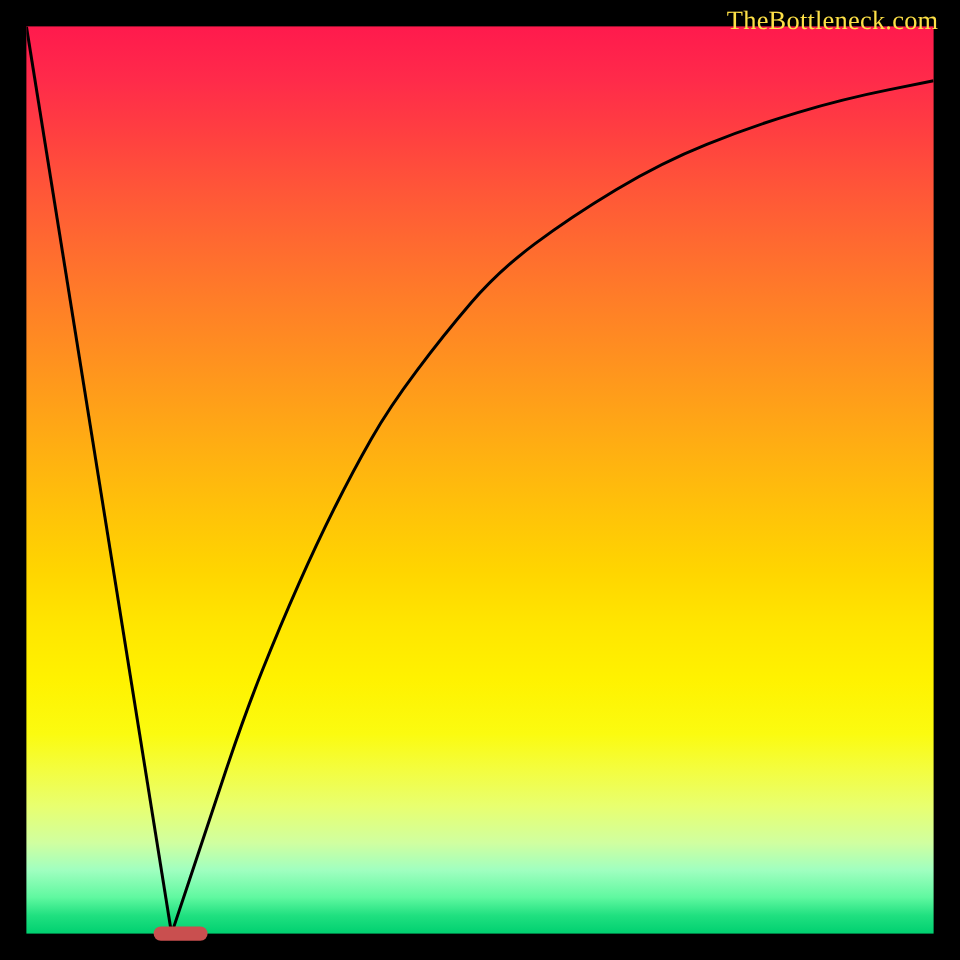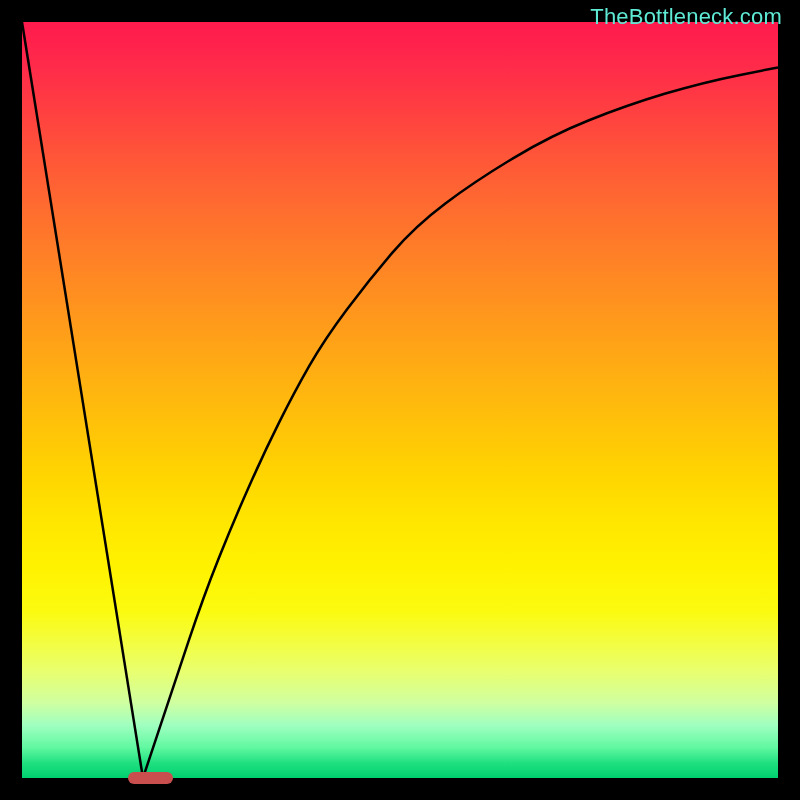--- a/index.html
+++ b/index.html
@@ -43,25 +43,26 @@
       #d0ffa0 90%,
       #a0ffc0 93%,
       #60f8a0 96%,
       #20e080 98%,
       #00d070 100%);
   }
   .watermark {
     position: absolute;
     top: 4px;
     right: 18px;
-    color: #5eead4;
+    color: #fde047;
     font-size: 22px;
     font-weight: 500;
     letter-spacing: 0.2px;
     z-index: 3;
+    font-family: Liberation Serif, serif;
   }
   svg.curves {
     position: absolute;
     left: 0;
     top: 0;
     width: 756px;
     height: 756px;
     z-index: 2;
   }
   .marker {

